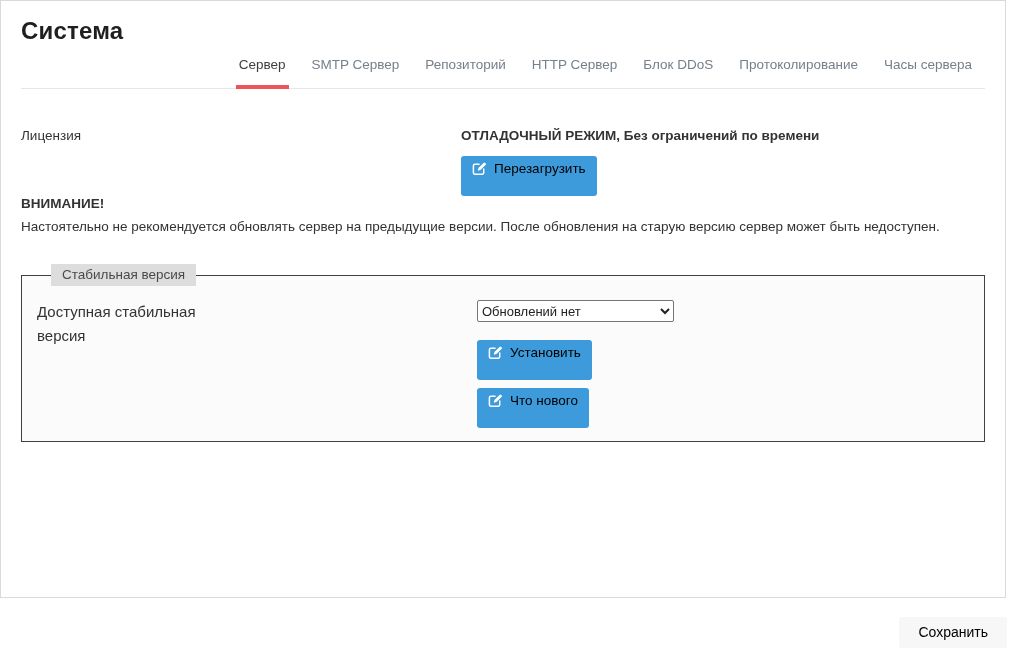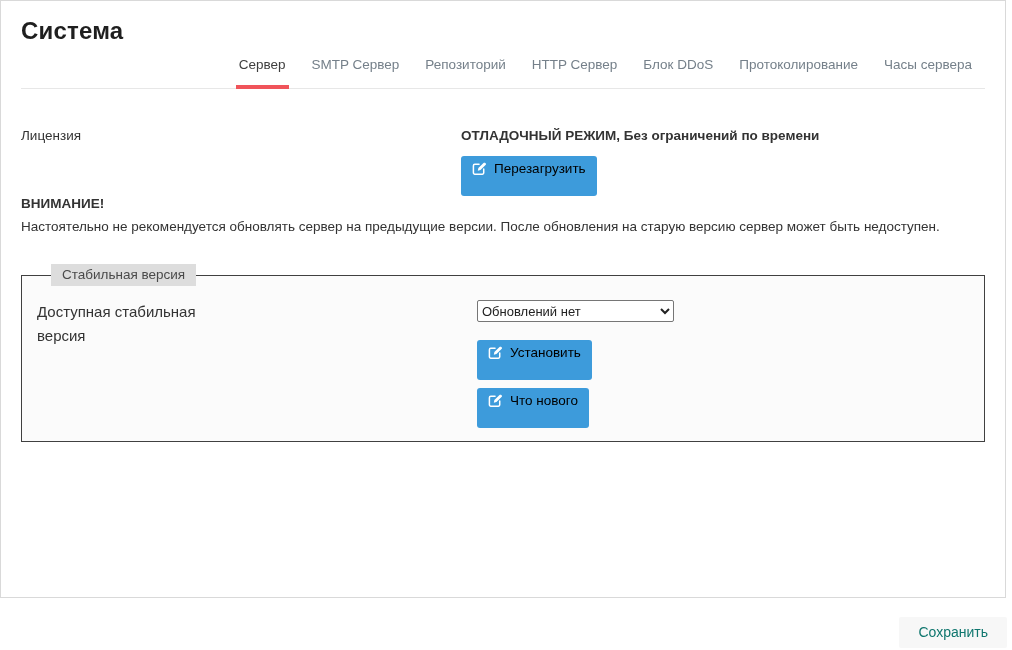--- a/index.html
+++ b/index.html
@@ -64,21 +64,21 @@
   select.version-select{
     width:197px;height:22px;font-size:13px;color:#222;background:#fff;
     border:1px solid #767676;border-radius:2px;
     font-family:"Liberation Sans","DejaVu Sans",sans-serif;
   }
   .stack-btn{margin-top:18px;}
   .stack-btn + .stack-btn{margin-top:8px;}
   
   .save-btn{
     position:absolute;right:5px;bottom:2px;
-    background:#f7f7f7;color:#0f766e;border:none;border-radius:2px;
+    background:#f7f7f7;color:#000000;border:none;border-radius:2px;
     padding:7px 19px 8px 19px;font-size:14px;cursor:pointer;
     font-family:"Liberation Sans","DejaVu Sans",sans-serif;
   }
 </style>
 </head>
 <body>
 
 <div class="card">
   <div class="content">
     <h1 class="page-title">Система</h1>

